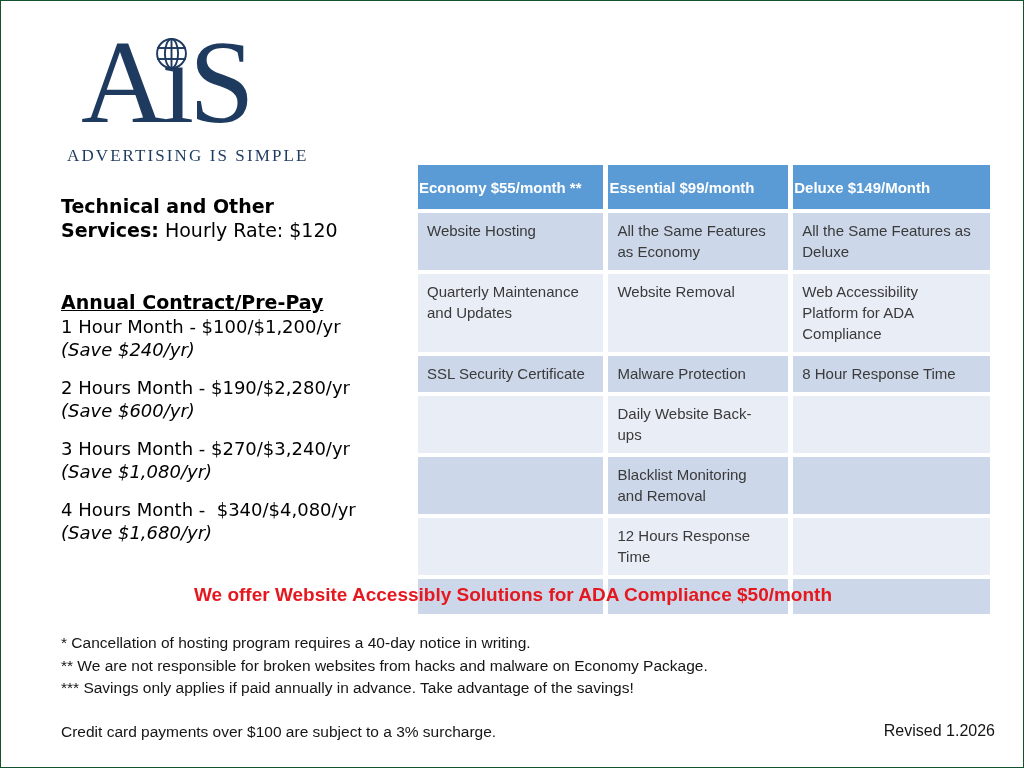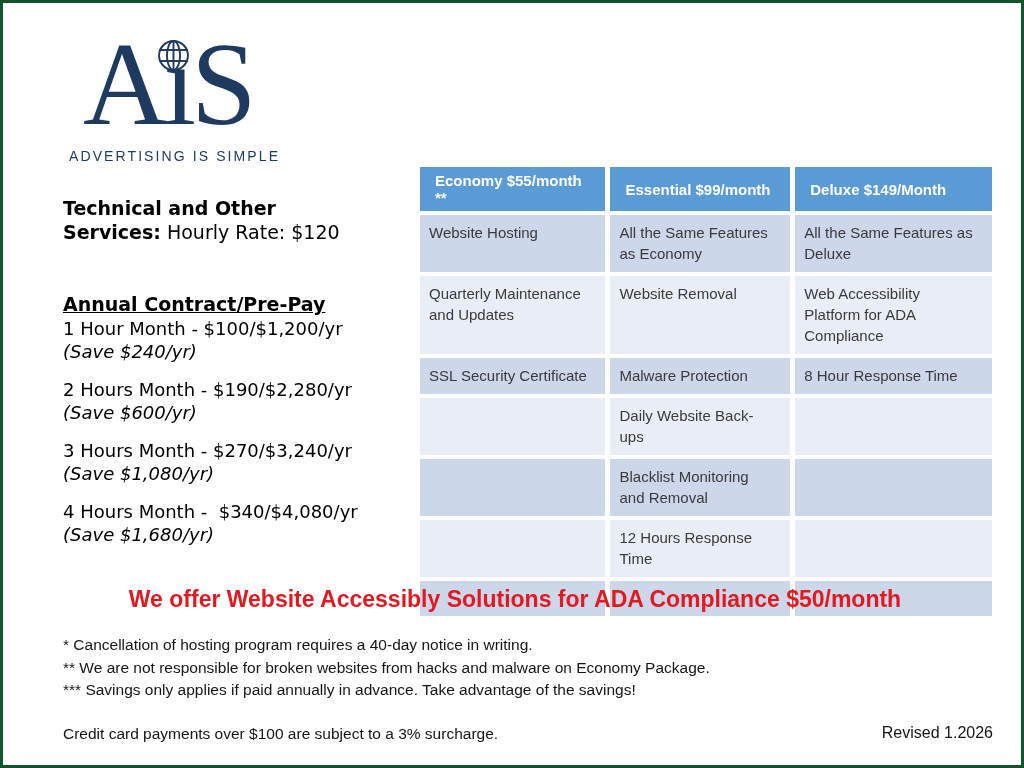--- a/index.html
+++ b/index.html
@@ -1,32 +1,32 @@
 <!DOCTYPE html>
 <html><head>
 <meta charset="utf-8">
 <style>
   html,body{margin:0;padding:0;background:#888;}
   .page{
     position:relative;width:1024px;height:768px;background:#ffffff;
-    margin:0 auto;overflow:hidden;border:3px solid #14532d;box-sizing:border-box;
+    margin:0 auto;overflow:hidden;border:1px solid #14532d;box-sizing:border-box;
     font-family:"Liberation Sans",sans-serif;color:#1a1a1a;
   }
 
   
   .logo{position:absolute;left:66px;top:30px;width:230px;}
   .logo-letters{
     position:relative;font-family:"Liberation Serif",serif;color:#1e3a5f;
     font-size:118px;line-height:104px;letter-spacing:-5px;font-weight:500;
     padding-left:14px;height:110px;
   }
   .globe{position:absolute;left:88px;top:6px;width:33px;height:33px;}
   .logo-tagline{
-    margin-top:5px;color:#1e3a5f;font-size:14px;letter-spacing:2.1px;
-    font-family:Liberation Sans, sans-serif;white-space:nowrap;
+    margin-top:5px;color:#1e3a5f;font-size:17px;letter-spacing:2.1px;
+    font-family:Liberation Serif, serif;white-space:nowrap;
   }
 
   
   .title{
     position:absolute;left:412px;top:84px;width:582px;text-align:center;
     font-size:31px;font-weight:bold;color:#1f5c99;letter-spacing:0.5px;
   }
 
   
   .left-col{font-family:"DejaVu Sans","Liberation Sans",sans-serif;color:#000;}
@@ -41,33 +41,33 @@
   
   .hosting-table{
     position:absolute;left:412px;top:160px;width:582px;
     border-collapse:separate;border-spacing:5px 4px;table-layout:fixed;
   }
   .hosting-table col.c1{width:33%;}
   .hosting-table col.c2{width:32%;}
   .hosting-table col.c3{width:35%;}
   .hosting-table th{
     background:#5b9bd5;color:#ffffff;font-weight:bold;font-size:15px;
-    text-align:left;vertical-align:middle;padding:4px 12px 4px 15px;height:36px;
+    text-align:left;vertical-align:middle;padding:4px 12px 4px 1px;height:36px;
   }
   .hosting-table td{
     font-size:15px;line-height:21px;color:#3a3a3a;
     text-align:left;vertical-align:top;padding:7px 13px 8px 9px;
   }
   .hosting-table tr.dark td{background:#ccd7e9;}
   .hosting-table tr.light td{background:#e9edf6;}
 
   
   .ada-banner{
     position:absolute;left:0;top:583px;width:1024px;text-align:center;
-    font-size:23px;font-weight:bold;color:#e4181e;
+    font-size:19px;font-weight:bold;color:#e4181e;
   }
   .footnotes{position:absolute;left:60px;top:631px;width:760px;font-size:15.5px;line-height:22.5px;color:#151515;}
   .footer-left{position:absolute;left:60px;top:722px;font-size:15.5px;color:#151515;}
   .footer-right{position:absolute;right:28px;top:721px;font-size:16px;color:#151515;}
 </style>
 </head>
 <body>
 
 <div class="page">
 

